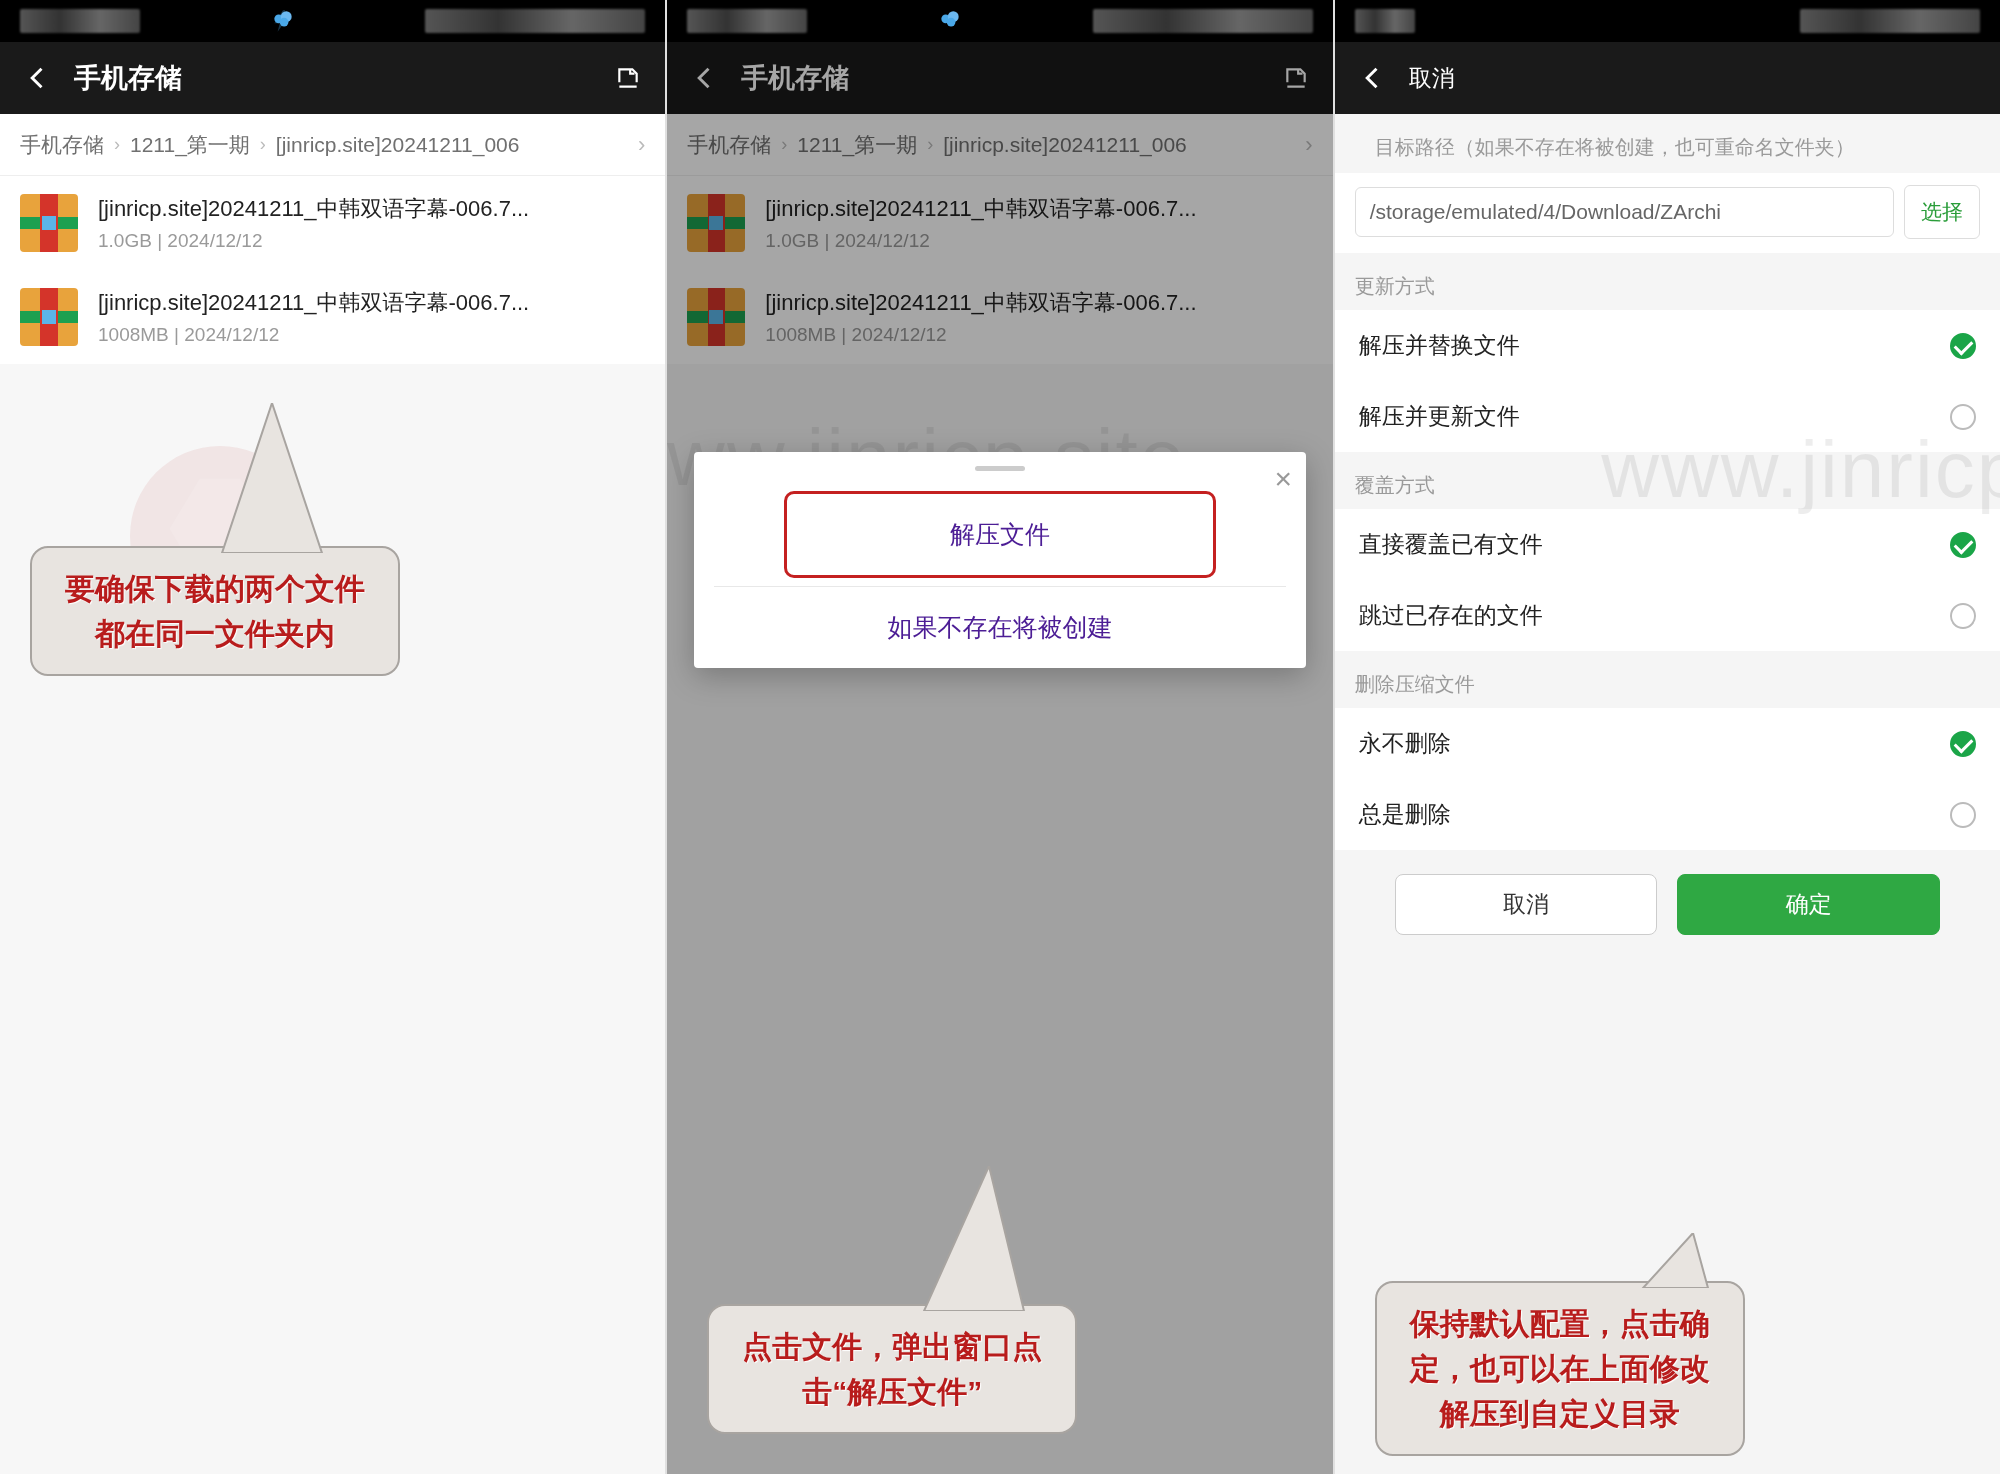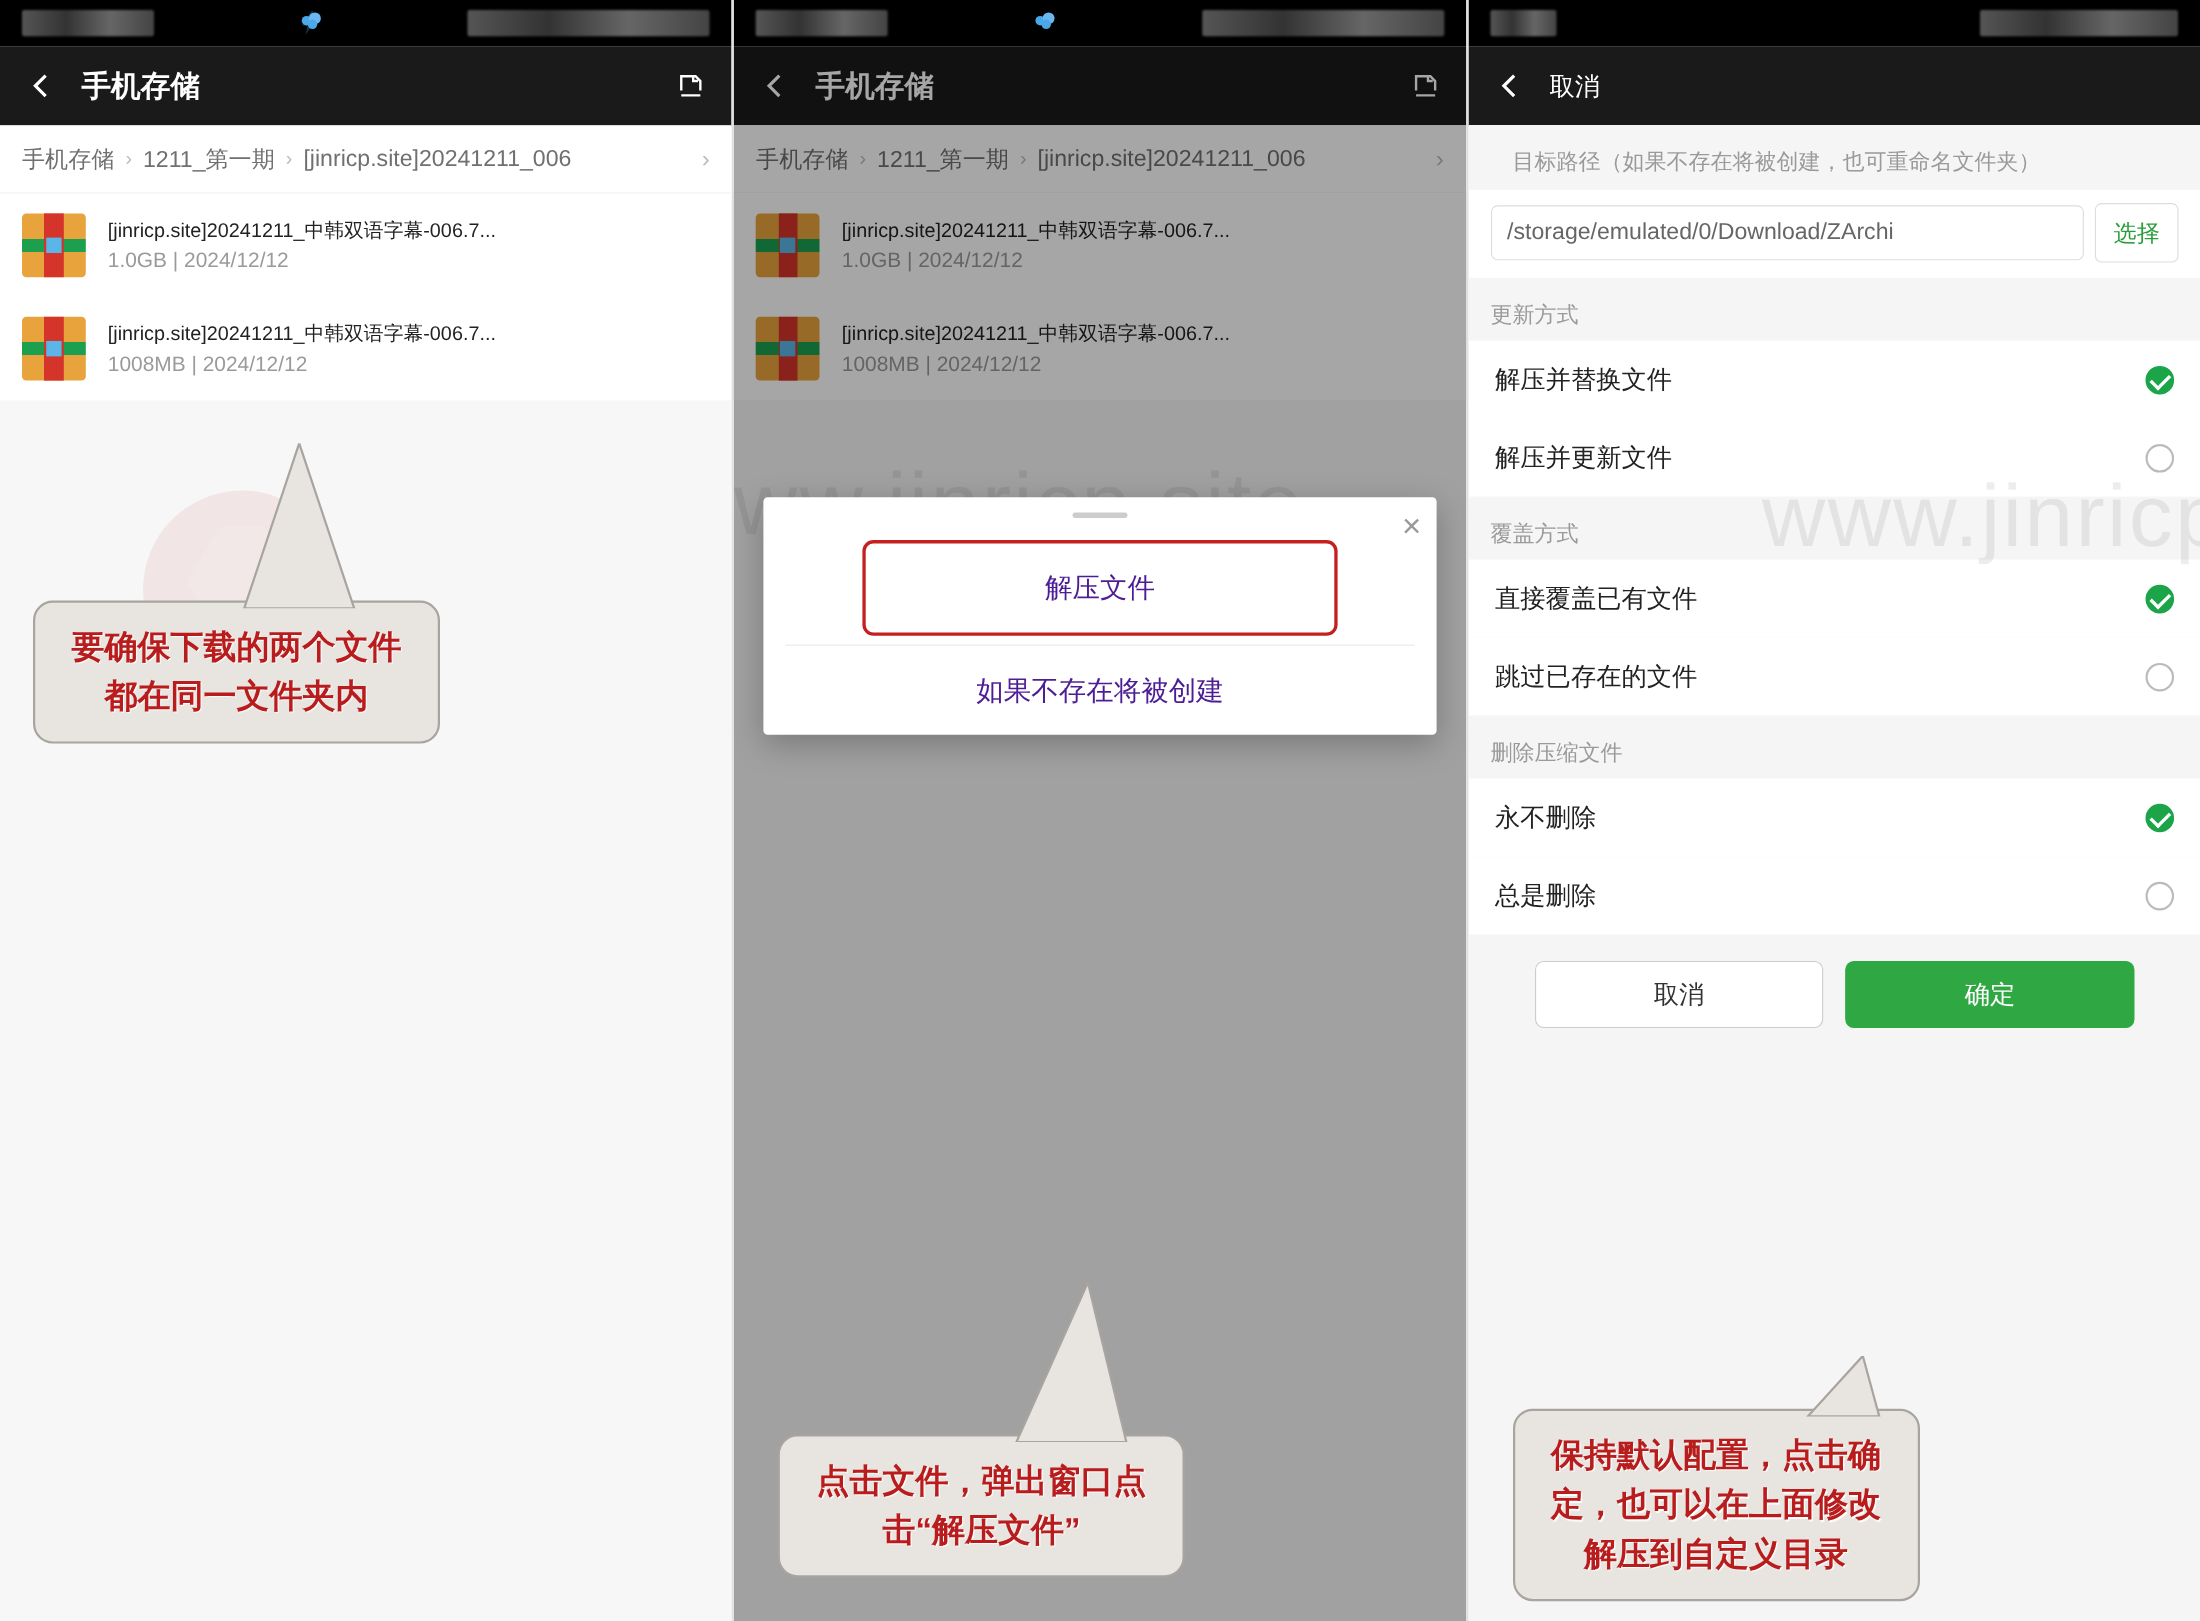--- a/index.html
+++ b/index.html
@@ -15,21 +15,21 @@
 .breadcrumb { height: 62px; background: #fff; display: flex; align-items: center; padding: 0 20px; gap: 10px; font-size: 21px; color: #707070; border-bottom: 1px solid #eee; }
 .breadcrumb span { cursor: pointer; }
 .chev { color: #bbb; font-size: 18px; }
 .chev-end { color: #bbb; font-size: 22px; margin-left: auto; }
 .file-list { flex: 1; background: #f7f7f7; position: relative; }
 .file-item { display: flex; align-items: center; padding: 18px 20px; gap: 20px; background: #fff; cursor: pointer; }
 .archive-icon { width: 58px; height: 58px; background: linear-gradient(#e8a33c 0 40%, #1ca050 40% 60%, #e8a33c 60%); border-radius: 4px; position: relative; flex-shrink: 0; }
 .archive-icon::before { content: ""; position: absolute; left: 35%; top: 0; width: 30%; height: 100%; background: #d4342a; }
 .archive-icon::after { content: ""; position: absolute; left: 38%; top: 38%; width: 24%; height: 24%; background: #5bb5e8; }
 .file-info { flex: 1; overflow: hidden; }
-.file-name { font-size: 18px; color: #222; white-space: nowrap; overflow: hidden; text-overflow: ellipsis; }
+.file-name { font-size: 22px; color: #222; white-space: nowrap; overflow: hidden; text-overflow: ellipsis; }
 .file-meta { font-size: 19px; color: #9a9a9a; margin-top: 6px; }
 .popup { position: absolute; left: 4%; right: 4%; top: 410px; background: #fff; border-radius: 4px; z-index: 5; box-shadow: 0 8px 30px rgba(0,0,0,0.25); }
 .popup-close { position: absolute; top: 10px; right: 14px; font-size: 30px; color: #999; cursor: pointer; }
 .popup-handle { width: 50px; height: 5px; background: #ccc; border-radius: 3px; margin: 14px auto 20px; }
 .popup-item { text-align: center; padding: 24px 0; font-size: 25px; color: #4c1d95; cursor: pointer; }
 .popup-item.boxed { margin: 0 90px 8px; border: 3px solid #c42020; border-radius: 10px; }
 .popup-divider { height: 1px; background: #e8e8e8; margin: 0 20px; }
 .callout { position: absolute; background: #e8e4e0; border: 2px solid #a8a4a0; border-radius: 18px; padding: 18px 26px; font-size: 30px; font-weight: 700; color: #b81c1c; text-align: center; line-height: 1.5; z-index: 10; text-shadow: 1px 1px 1px #fff; }
 .watermark { position: absolute; font-size: 80px; color: rgba(0,0,0,0.07); font-weight: 300; pointer-events: none; letter-spacing: 2px; z-index: 0; }
 .wm-logo { position: absolute; width: 180px; height: 180px; border-radius: 50%; background: rgba(180,30,30,0.08); z-index: 0; }
@@ -180,21 +180,21 @@
   <div class="header">
     <svg class="back-arrow" viewBox="0 0 24 24" fill="none" stroke-width="2.5">
         <path d="M15 4L7 12l8 8"></path>
       </svg>
     <span class="cancel-text">取消</span>
   </div>
   <div class="s3-body">
     <div class="watermark" style="right:-180px;top:310px">www.jinricp.site</div>
     <div class="s3-hint">目标路径（如果不存在将被创建，也可重命名文件夹）</div>
     <div class="path-row">
-      <div class="path-input">/storage/emulated/0/Download/ZArchi</div>
+      <div class="path-input">/storage/emulated/4/Download/ZArchi</div>
       <div class="select-btn">选择</div>
     </div>
     <div class="section-label">更新方式</div>
     <div class="opt-row">
         <span>解压并替换文件</span>
         <span class="radio checked"></span>
       </div>
     <div class="opt-row">
         <span>解压并更新文件</span>
         <span class="radio"></span>

